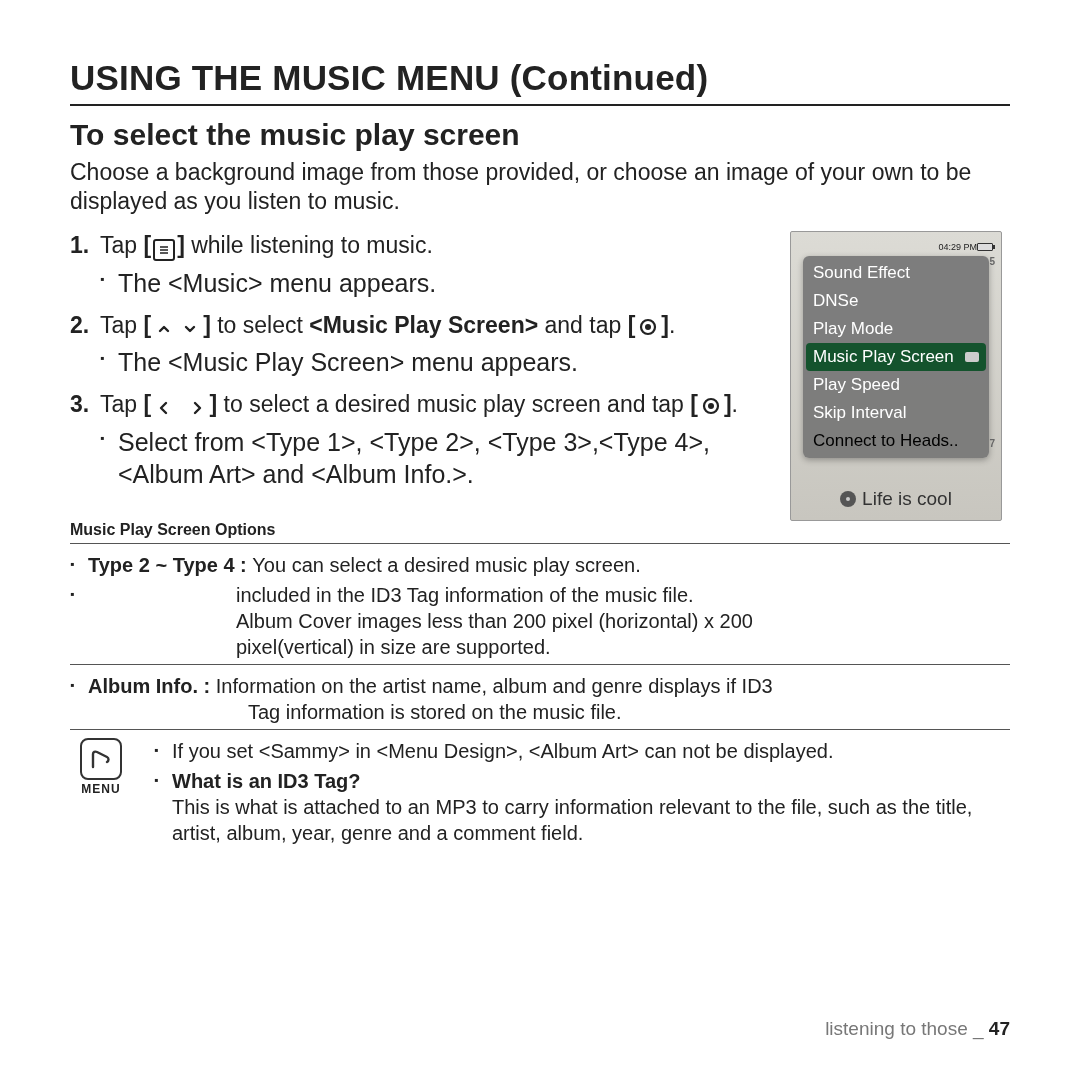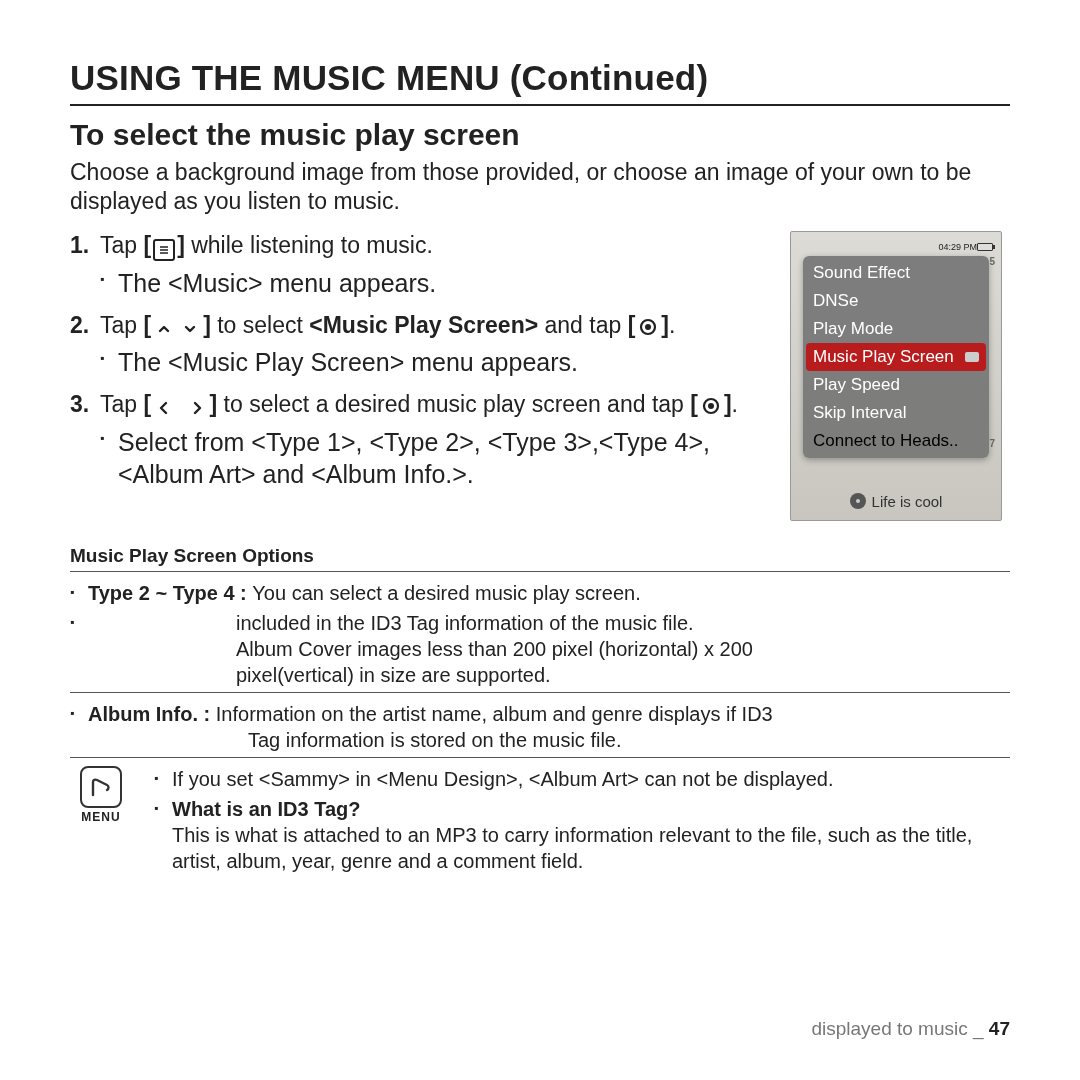--- a/index.html
+++ b/index.html
@@ -15,21 +15,21 @@
   ol.steps { list-style: none; counter-reset: step; }
   ol.steps > li { counter-increment: step; font-size: 23px; line-height: 1.28; margin-bottom: 12px; padding-left: 30px; position: relative; }
   ol.steps > li::before { content: counter(step) "."; position: absolute; left: 0; font-weight: bold; }
   .sub { list-style: none; margin: 6px 0 0 0; }
   .sub li { font-size: 25px; line-height: 1.28; padding-left: 18px; position: relative; margin-bottom: 4px; }
   .sub li::before { content: "▪"; position: absolute; left: 0; font-size: 12px; top: 5px; }
   .iconbox { display: inline-flex; align-items: center; justify-content: center; border: 2px solid #222; border-radius: 3px; width: 22px; height: 22px; vertical-align: -3px; margin: 0 2px; }
   .iconbox.nobox { border: none; }
   .iconbox svg { display: block; }
   .bold { font-weight: bold; }
-  h3 { font-size: 19px; font-weight: bold; margin-top: 24px; margin-bottom: 4px; }
+  h3 { font-size: 16px; font-weight: bold; margin-bottom: 4px; }
   .thinrule { border: none; border-top: 1.2px solid #555; margin: 4px 0 8px 0; }
   .opts { list-style: none; }
   .opts > li { font-size: 20px; line-height: 1.3; padding-left: 18px; position: relative; margin-bottom: 4px; }
   .opts > li::before { content: "▪"; position: absolute; left: 0; font-size: 12px; top: 5px; }
   .hang { display: block; padding-left: 148px; text-indent: -148px; }
   .hang2 { display: block; padding-left: 160px; text-indent: -160px; }
   .hang-sub { display: block; padding-left: 148px; }
   .hang2-sub { display: block; padding-left: 160px; }
   .notewrap { display: flex; gap: 22px; margin-top: 6px; }
   .notecol { width: 62px; flex: none; text-align: center; }
@@ -41,24 +41,24 @@
   .footer { position: absolute; bottom: 40px; right: 70px; font-size: 19px; color: #777; }
   .footer .pnum { color: #222; font-weight: bold; }
   
   .device { width: 212px; border: 1px solid #999; background: linear-gradient(#dcdbd5,#c8c6bf); border-radius: 2px; padding: 10px 8px 8px 8px; font-family: Arial, sans-serif; position:relative; height: 290px; }
   .device .status { display:flex; justify-content:flex-end; align-items:center; font-size:9px; color:#222; font-weight:normal; margin-bottom:4px;}
   .device .status .batt { width:16px; height:8px; border:1px solid #333; border-radius:1px; position:relative; background:#ddd;}
   .device .status .batt::after{content:"";position:absolute;right:-3px;top:1px;width:2px;height:4px;background:#333;}
   .device .status .batt .fill{ background:#333; height:100%; }
   .menucard { background: rgba(120,120,120,0.95); border-radius: 6px; padding: 3px 0; box-shadow: 0 2px 6px rgba(0,0,0,.3); margin: 0 4px; }
   .menucard .mi { color:#fff; font-size:17px; padding: 4px 10px; white-space:nowrap; overflow:hidden; text-overflow:clip; display:flex; align-items:center; justify-content:space-between;}
-  .menucard .mi.sel { background:#b91c1c; border-radius:4px; margin:0 3px; padding:4px 7px;}
+  .menucard .mi.sel { background:#14532d; border-radius:4px; margin:0 3px; padding:4px 7px;}
   .menucard .mi .chip{ width:14px; height:10px; background:#ccc; border-radius:2px; display:inline-block;}
   .menucard .mi.dim { color:#000000; }
-  .nowplay { position:absolute; bottom:10px; left:0; right:0; display:flex; align-items:center; justify-content:center; gap:6px; font-size:15px; color:#333;}
+  .nowplay { position:absolute; bottom:10px; left:0; right:0; display:flex; align-items:center; justify-content:center; gap:6px; font-size:19px; color:#333;}
   .nowplay .disc{ width:16px;height:16px;background:#555;border-radius:50%; position:relative;}
   .nowplay .disc::after{content:"";position:absolute;left:50%;top:50%;width:4px;height:4px;background:#ccc;border-radius:50%;transform:translate(-50%,-50%);}
   .sidenum { position:absolute; font-size:10px; color:#666; font-weight:bold;}
 </style>
 </head>
 <body>
 
 <div class="page">
   <h1>USING THE MUSIC MENU (Continued)</h1>
   <hr class="rule">
@@ -190,15 +190,15 @@
     <ul class="notelist">
       <li>If you set &lt;Sammy&gt; in &lt;Menu Design&gt;, &lt;Album Art&gt; can not be displayed.</li>
       <li>
         <span class="bold">What is an ID3 Tag?</span><br>
         <span>This is what is attached to an MP3 to carry information relevant to the file, such as the title, artist, album, year, genre and a comment field.</span>
       </li>
     </ul>
   </div>
 
   <div class="footer">
-    <span>displayed to music</span><span> _ </span><span class="pnum">47</span>
+    <span>listening to those</span><span> _ </span><span class="pnum">47</span>
   </div>
 </div>
 
 </body></html>

